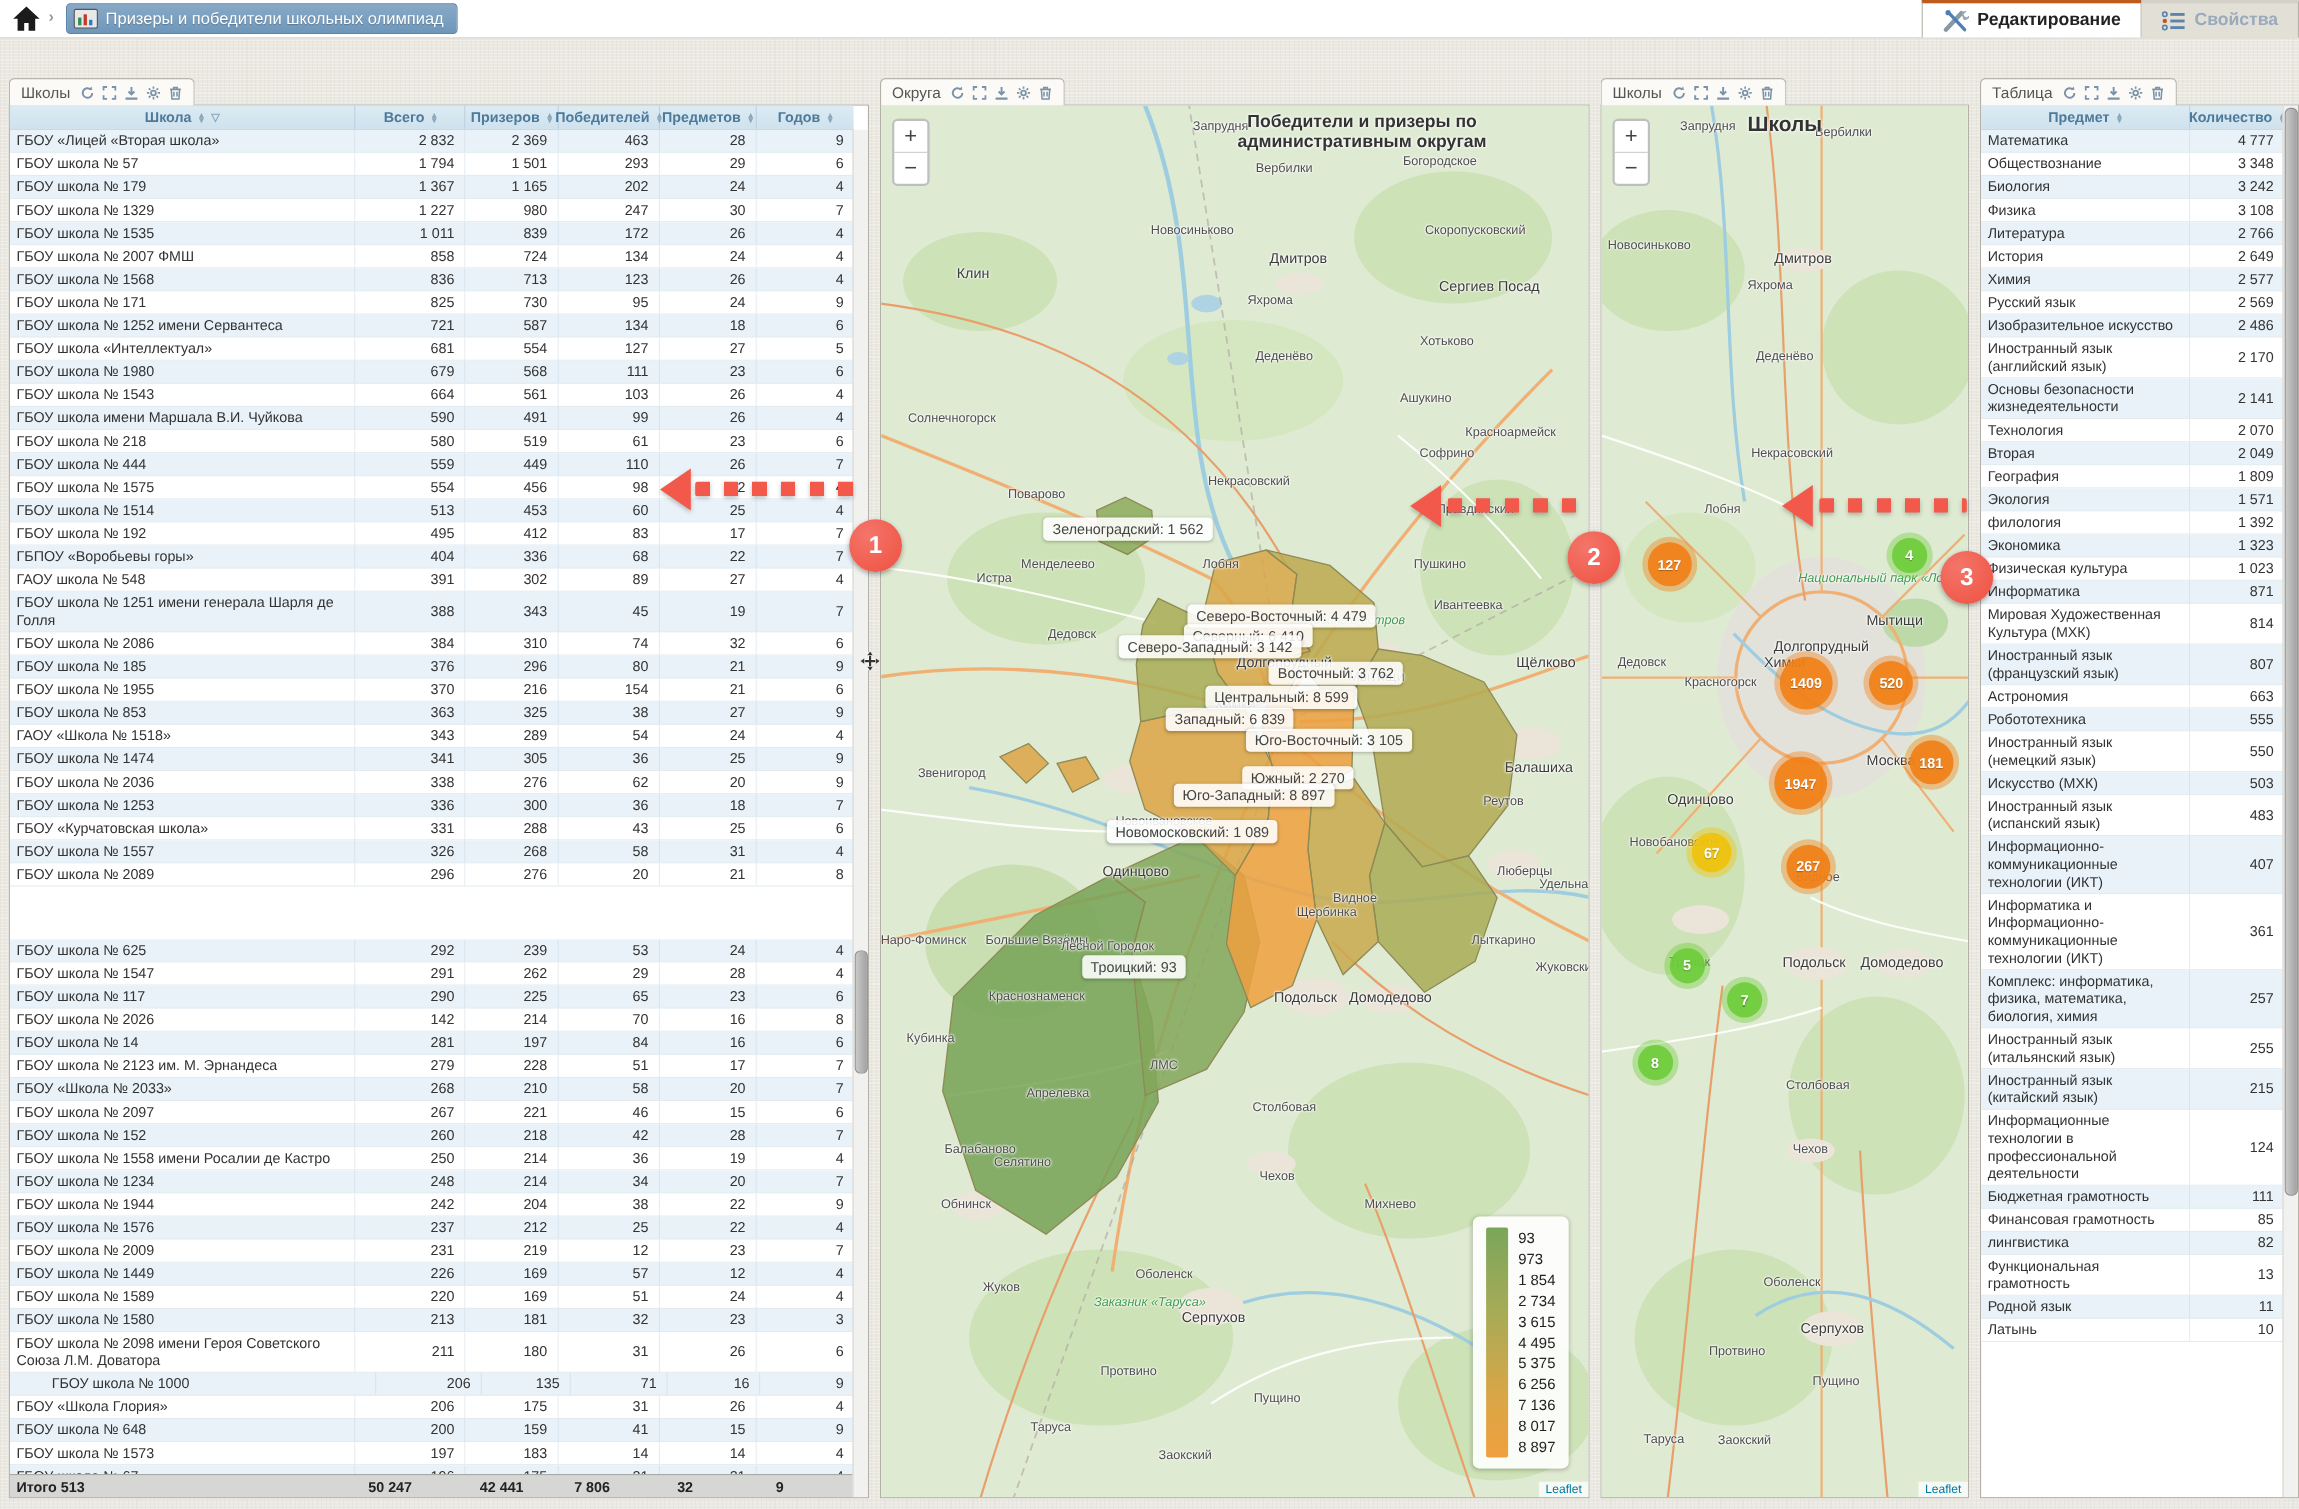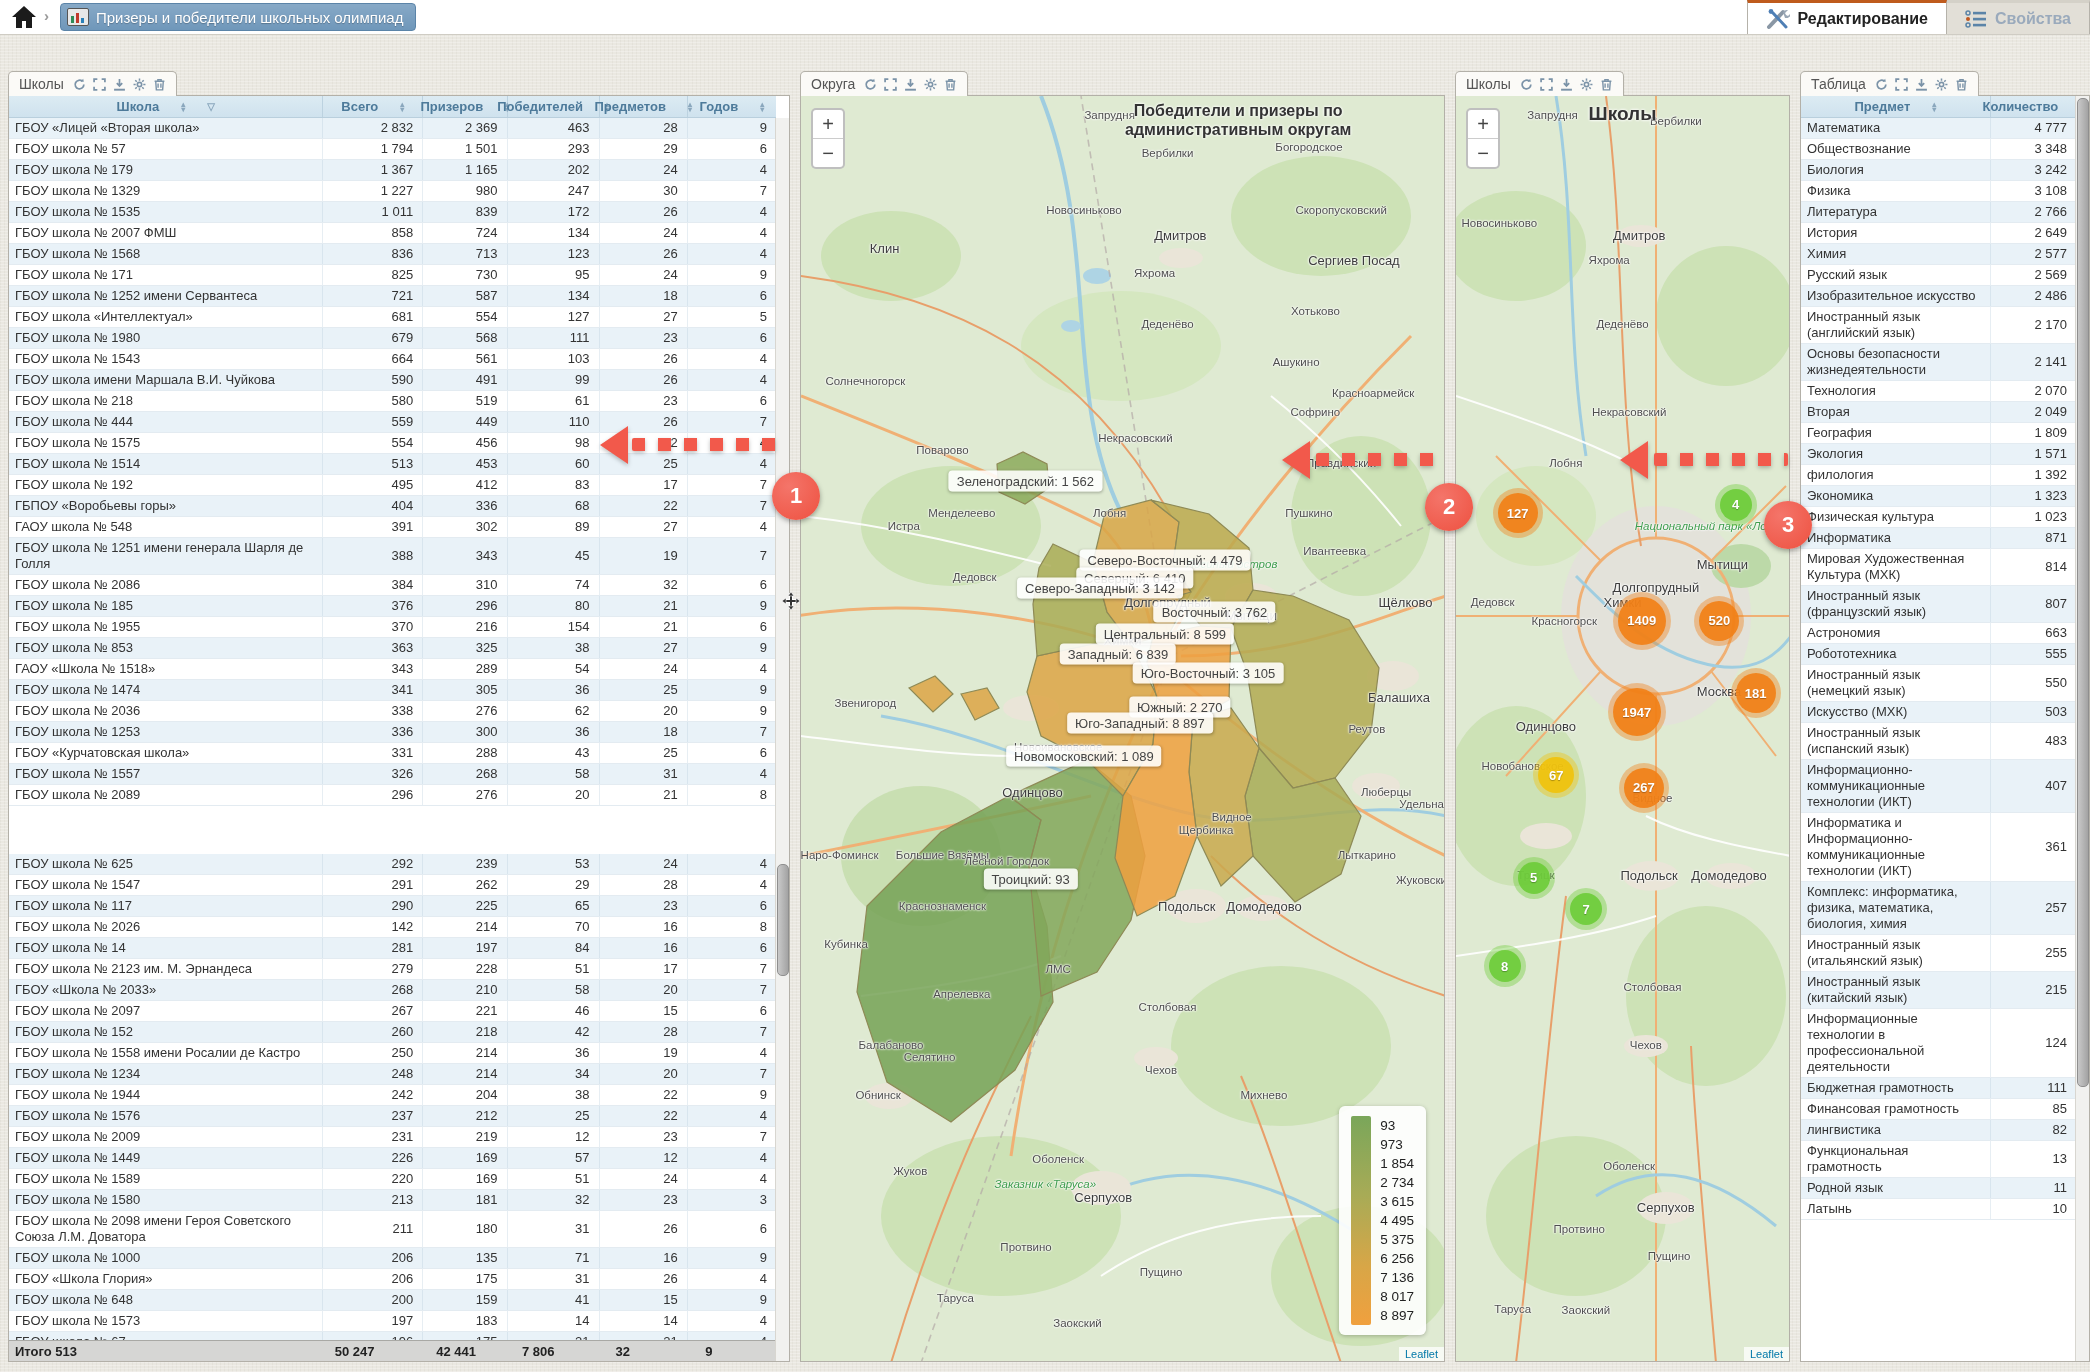--- a/index.html
+++ b/index.html
@@ -23,21 +23,21 @@
   
   .panel-tab{position:absolute;height:24px;display:inline-flex;align-items:center;gap:9px;padding:0 10px;
     background:#fbfaf7;border:1px solid #b3b0a8;border-bottom:none;border-radius:5px 5px 0 0;
     font-size:14px;color:#555;z-index:3;}
   .panel-tab .ticons{display:inline-flex;gap:7px;align-items:center;}
   .panel-tab .ticons span{display:inline-flex;cursor:pointer;}
   .panel-body{position:absolute;background:#fff;border:1px solid #b3b0a8;box-sizing:border-box;z-index:2;}
   
   .thead{display:grid;background:linear-gradient(#dcebf3,#cfe2ee);border-bottom:1px solid #b9cfdd;
     color:#4d7a9a;font-weight:bold;font-size:13px;}
-  .thead .hcell{display:flex;align-items:center;justify-content:center;gap:22px;padding:3px 16px;
+  .thead .hcell{display:flex;align-items:center;justify-content:center;gap:7px;padding:3px 16px;
     border-right:1px solid #bcd2e0;cursor:pointer;}
   .thead .hcell:last-child{border-right:none;}
   .sort{display:inline-flex;flex-direction:column;font-size:8px;line-height:5px;color:#8aa7bd;}
   .funnel{font-size:10px;color:#8aa7bd;}
   .trows{overflow:hidden;}
   .trow{display:grid;font-size:13px;color:#333;border-bottom:1px solid #e3ebf1;cursor:pointer;background:#fff;}
   .trow:nth-child(odd){background:#e9f2f8;}
   .trow .cell{padding:2px 6px;line-height:16px;display:flex;align-items:center;border-right:1px solid rgba(185,207,221,.35);}
   .trow .cell:last-child{border-right:none;}
   .trow .num{justify-content:flex-end;padding-right:9px;}
@@ -599,21 +599,21 @@
           <div class="cell num">3</div>
         </div>
         <div class="trow" style="grid-template-columns: 41% 13% 11% 12% 11.5% 11.5%;">
           <div class="cell">ГБОУ школа № 2098 имени Героя Советского Союза Л.М. Доватора</div>
           <div class="cell num">211</div>
           <div class="cell num">180</div>
           <div class="cell num">31</div>
           <div class="cell num">26</div>
           <div class="cell num">6</div>
         </div>
-        <div class="trow" style="grid-template-columns: 41% 13% 11% 12% 11.5% 11.5%;">
+        <div class="trow" style="grid-template-columns: 41% 13% 11% 12% 11.5% 11.5%; padding-left: 32px;">
           <div class="cell">ГБОУ школа № 1000</div>
           <div class="cell num">206</div>
           <div class="cell num">135</div>
           <div class="cell num">71</div>
           <div class="cell num">16</div>
           <div class="cell num">9</div>
         </div>
         <div class="trow" style="grid-template-columns: 41% 13% 11% 12% 11.5% 11.5%;">
           <div class="cell">ГБОУ «Школа Глория»</div>
           <div class="cell num">206</div>

